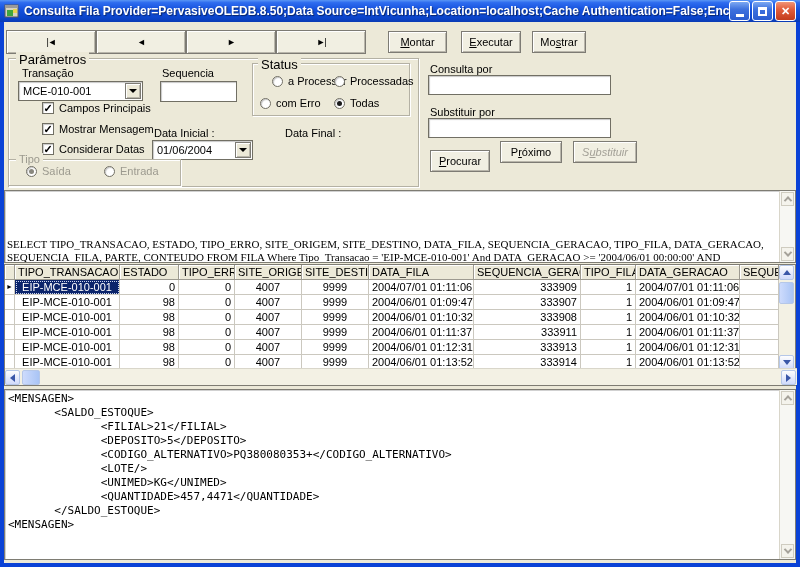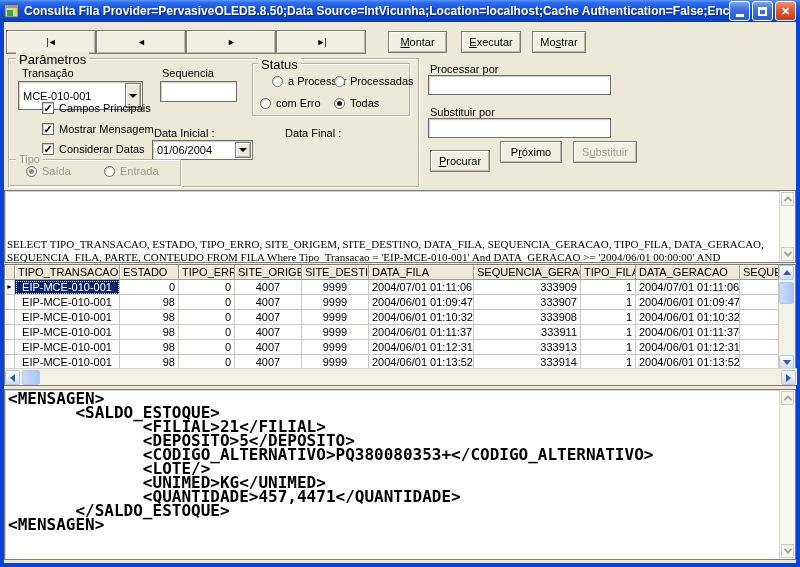--- a/index.html
+++ b/index.html
@@ -24,21 +24,21 @@
   .winbtn .glyph-min { width:8px; height:3px; background:#fff; margin-top:9px; }
   .winbtn .glyph-max { width:9px; height:9px; border:2px solid #fff; border-top-width:3px; }
 
   
   .client { position:absolute; left:0; top:22px; width:792px; height:541px; background:#ECE9D8; }
 
   
   .btn { position:absolute; background:#F1EFE2; border:1px solid #7D7B74;
          box-shadow:inset 1px 1px 0 #fff, inset -1px -1px 0 #B9B6AB;
          display:flex; align-items:center; justify-content:center; font-size:11px; color:#000; }
-  .btn.disabled { color:#A3A097; }
+  .btn.disabled { color:#A3A097;font-style:italic; }
   .u { text-decoration:underline; }
   .navglyph { font-size:9px; letter-spacing:-1px; }
 
   
   .grp { position:absolute; border:1px solid #B4B1A4; box-shadow:1px 1px 0 #fff, inset 1px 1px 0 #fff; }
   .grp-legend { position:absolute; background:#ECE9D8; padding:0 3px; font-size:13px; z-index:2; }
 
   .lbl { position:absolute; font-size:11px; white-space:nowrap; }
   .lbl.dis { color:#9C9A8F; }
 
@@ -65,21 +65,21 @@
   .rad.on .dot { display:block; }
   .rad.dis .dot { background:#8a887e; }
   .rad.dis span.rlbl { color:#9C9A8F; }
 
   
   .panel { position:absolute; background:#fff; border:1px solid #7E7C73;
            box-shadow:inset 1px 1px 0 rgba(0,0,0,.18); overflow:hidden; }
   .sqlpre { position:absolute; left:2px; top:2px; right:18px; font-family:Liberation Serif, serif;
             font-size:11px; line-height:13px; white-space:pre-wrap;margin-top:45px; }
   .xmlpre { position:absolute; left:3px; top:2px; right:36px; font-family:"DejaVu Sans Mono",monospace;
-            font-weight:bold; font-size:16px; line-height:14px; white-space:pre; tab-size:7; }
+            font-weight:normal; font-size:11px; line-height:14px; white-space:pre; tab-size:7; }
 
   
   .fsb { position:absolute; right:0; top:0; bottom:0; width:16px; background:#F7F7F3; border-left:1px solid #D9D6CA; }
   .fsb .fbtn { position:absolute; left:1px; width:13px; height:14px; background:#F4F3EC; border:1px solid #CFCCC0;
                display:flex; align-items:center; justify-content:center; }
   .fsb .fbtn.top { top:1px; } .fsb .fbtn.bot { bottom:1px; }
   .chev { width:6px; height:6px; border-left:2px solid #A5A29A; border-top:2px solid #A5A29A; }
   .chev.up { transform:rotate(45deg) translate(1px,1px); }
   .chev.down { transform:rotate(225deg) translate(1px,1px); }
 
@@ -160,21 +160,21 @@
       <span><span></span><span class="u">E</span><span>xecutar</span></span>
     </div>
     <div class="btn" style="left:528px;top:9px;width:54px;height:22px;">
       <span><span>Mo</span><span class="u">s</span><span>trar</span></span>
     </div>
 
     <div class="grp" style="left:4px;top:36px;width:411px;height:129px;"></div>
     <div class="grp-legend" style="left:12px;top:30px;">Parâmetros</div>
 
     <div class="lbl" style="left:18px;top:45px;">Transação</div>
-    <div class="combo" style="left:14px;top:59px;width:125px;height:29px;">
+    <div class="combo" style="left:14px;top:59px;width:125px;height:20px;">
       <span class="cval">MCE-010-001</span>
       <span class="cbtn">
           <span class="dn"></span>
         </span>
     </div>
 
     <div class="lbl" style="left:158px;top:45px;">Sequencia</div>
     <div class="tbox" style="left:156px;top:59px;width:77px;height:21px;">
       <span></span>
     </div>
@@ -234,21 +234,21 @@
       <span class="cir">
           <span class="dot"></span>
         </span>
         <span class="rlbl">Saída</span>
     </div>
     <div class="rad dis" style="left:100px;top:143px;">
       <span class="cir"></span>
         <span class="rlbl">Entrada</span>
     </div>
 
-    <div class="lbl" style="left:426px;top:41px;">Processar por</div>
+    <div class="lbl" style="left:426px;top:41px;">Consulta por</div>
     <div class="tbox" style="left:424px;top:53px;width:183px;height:20px;">
       <span></span>
     </div>
     <div class="lbl" style="left:426px;top:84px;">Substituir por</div>
     <div class="tbox" style="left:424px;top:96px;width:183px;height:20px;">
       <span></span>
     </div>
     <div class="btn" style="left:426px;top:128px;width:60px;height:22px;justify-content:center;">
       <span><span></span><span class="u">P</span><span>rocurar</span></span>
     </div>

